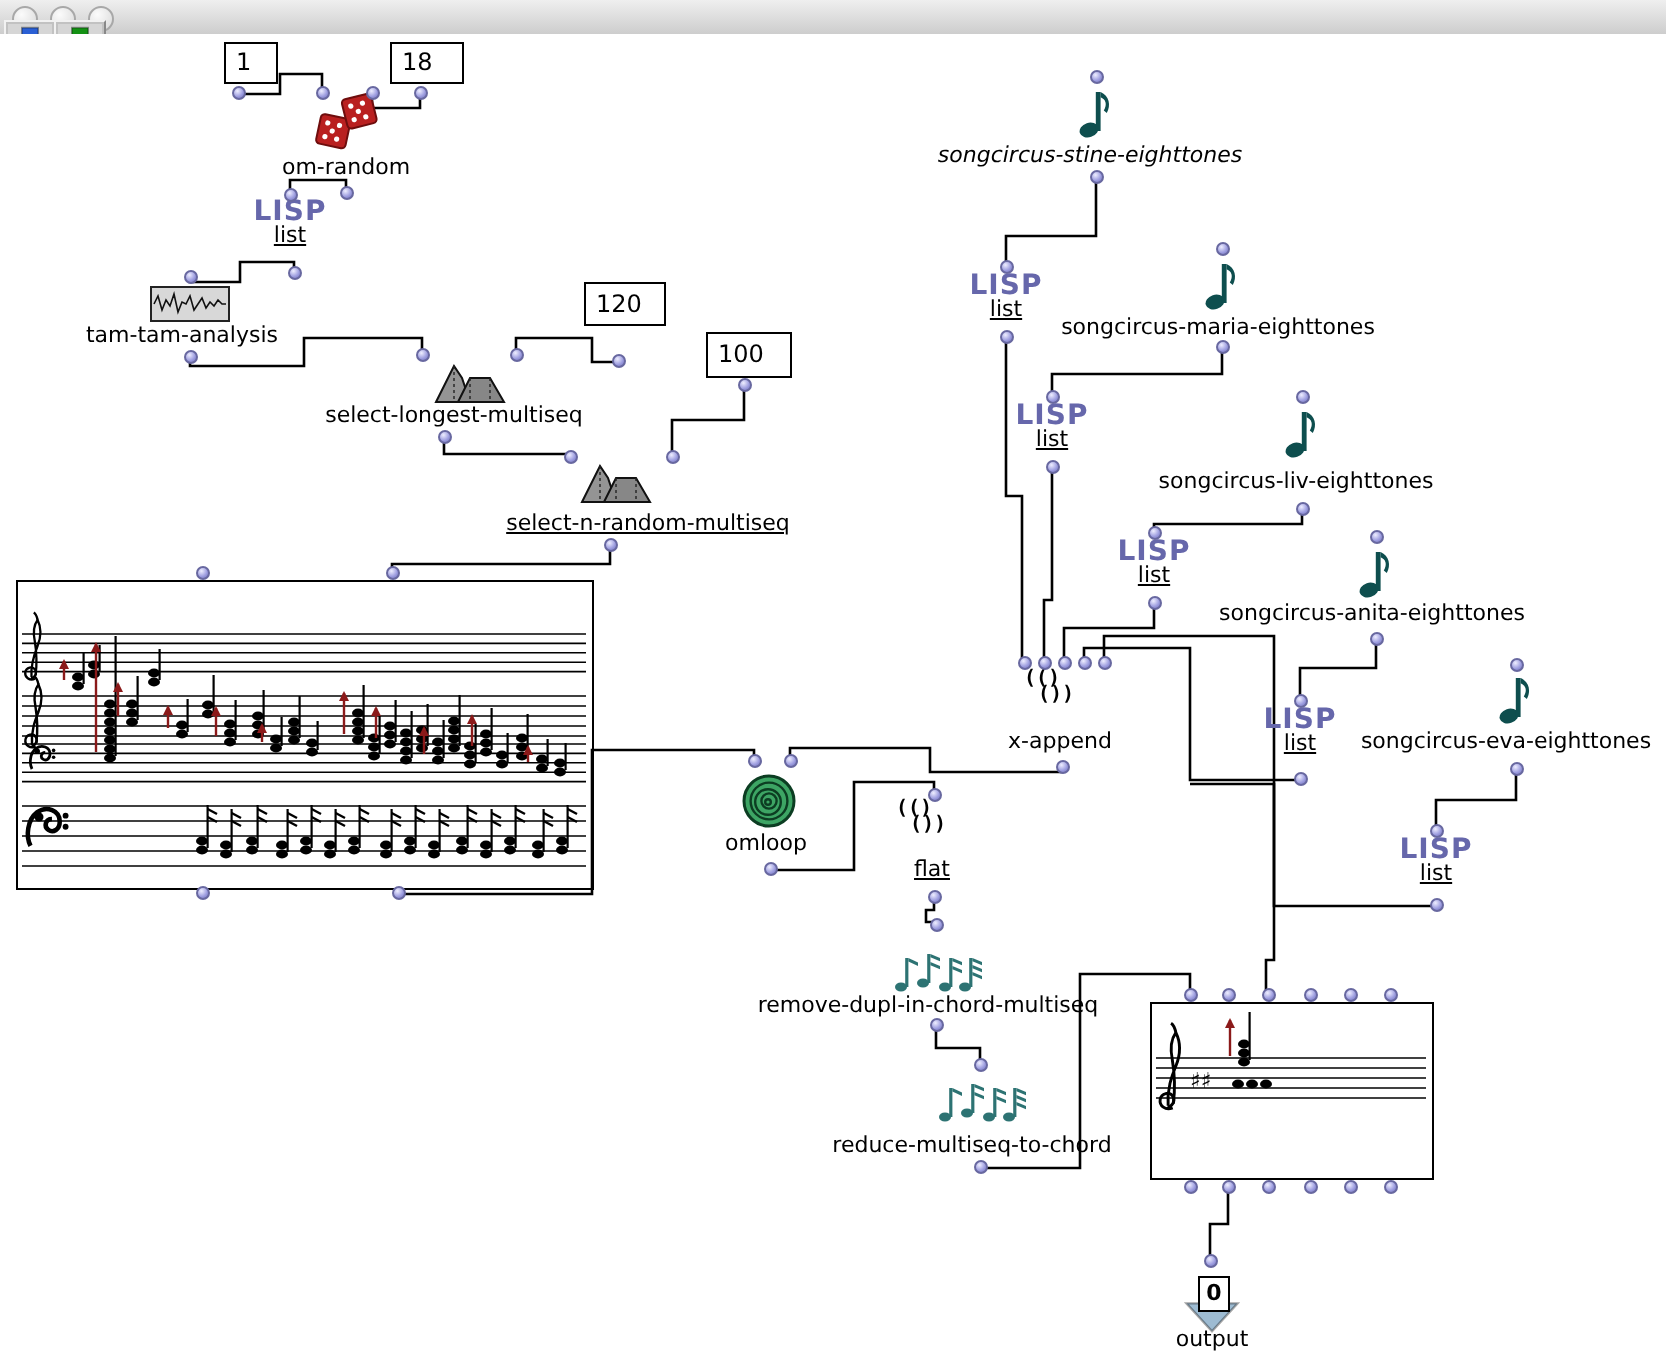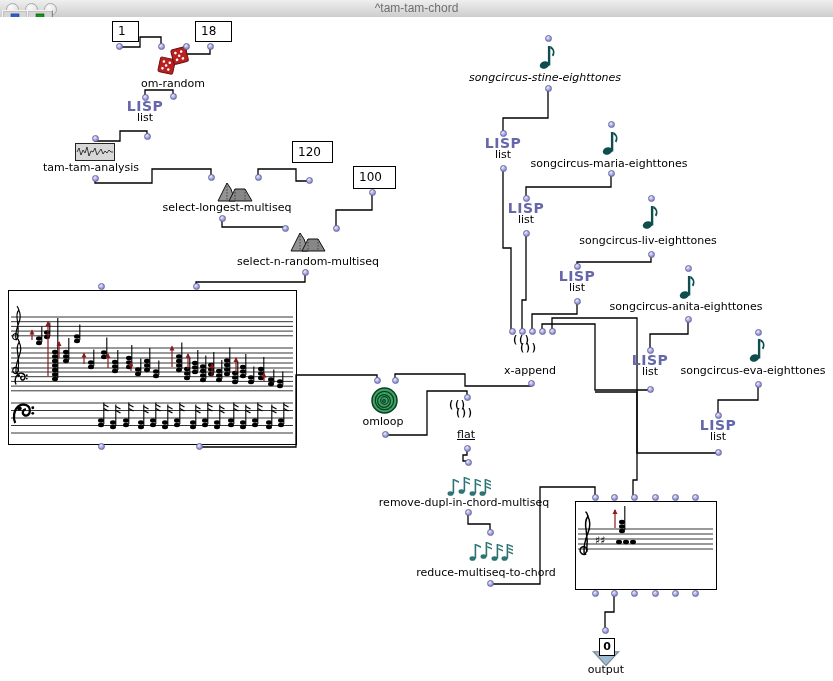--- a/index.html
+++ b/index.html
@@ -16,42 +16,41 @@
             box-shadow:inset 0 0 0 1px #c2c2c2;cursor:pointer;}
   .toolbtn svg{position:absolute;left:2px;top:2px;}
   #canvas{position:absolute;left:0;top:17px;width:833px;height:664px;background:#fff;}
   .numbox{position:absolute;background:#fff;border:1.5px solid #000;
           font-size:12px;padding-left:5px;color:#000;z-index:3;}
   .mlabel{position:absolute;font-size:11px;line-height:13px;color:#000;white-space:nowrap;
           transform:translateX(-50%);z-index:3;}
   .micon{position:absolute;z-index:3;}
   .lispblock{position:absolute;width:40px;text-align:center;transform:translateX(-50%);z-index:3;}
   .lispblock .l1{font-weight:bold;font-size:14px;line-height:11px;letter-spacing:0.5px;color:var(--lisp-blue);}
-  .lispblock .l2{font-size:11px;line-height:12px;color:#000;}
+  .lispblock .l2{font-size:11px;line-height:12px;color:#000;text-decoration:underline;}
   .parens{position:absolute;width:36px;transform:translateX(-50%);z-index:3;
           font-family:"DejaVu Sans Mono",monospace;font-weight:bold;font-size:10px;line-height:8px;color:#000;}
   .parens .p2{margin-left:7px;}
   .dot{position:absolute;width:7px;height:7px;border-radius:50%;z-index:5;
        background:radial-gradient(circle at 35% 30%,#eeeeff 0%,var(--dot-fill) 60%,#7575b8 100%);
        border:1px solid var(--dot-border);box-sizing:border-box;}
   .scorebox{position:absolute;background:#fff;border:1.5px solid #000;z-index:1;}
   #wires{position:absolute;left:0;top:0;z-index:2;pointer-events:none;}
   #wires polyline{pointer-events:stroke;}
   .outbox{position:absolute;background:#fff;border:1.5px solid #000;z-index:4;
           font-size:11px;font-weight:bold;text-align:center;}
 </style>
 </head>
 <body>
 
 <div id="window">
   <div id="titlebar">
     <div class="wbtn" style="left:6px"></div>
     <div class="wbtn" style="left:25px"></div>
     <div class="wbtn" style="left:44px"></div>
-    <div id="title-text">^tam-tam-chord</div>
   </div>
 
   <svg width="0" height="0" style="position:absolute">
     <defs>
       <symbol id="icon-dice" viewBox="0 0 34 30">
         <g transform="rotate(12 10 20)">
           <rect x="3" y="12" width="15" height="15" rx="2" fill="var(--dice-red)" stroke="var(--dice-red-dark)"></rect>
           <circle cx="7" cy="16" r="1.3" fill="#fff"></circle>
             <circle cx="13" cy="16" r="1.3" fill="#fff"></circle>
           <circle cx="10" cy="19.5" r="1.3" fill="#fff"></circle>
@@ -454,21 +453,21 @@
       <svg width="38" height="22" class="micon" style="left: 216px; top: 163px;">
         <use href="#icon-trapezoid"></use>
       </svg>
       <div class="mlabel" style="left: 227px; top: 184px;">select-longest-multiseq</div>
       <div class="dot" style="left: 207.5px; top: 156.5px;"></div>
       <div class="dot" style="left: 254.5px; top: 156.5px;"></div>
       <div class="dot" style="left: 218.5px; top: 197.5px;"></div>
       <svg width="38" height="22" class="micon" style="left: 289px; top: 213px;">
         <use href="#icon-trapezoid"></use>
       </svg>
-      <div class="mlabel" style="left: 308px; top: 238px;">select-n-random-multiseq</div>
+      <div class="mlabel" style="left: 324px; top: 238px; text-decoration: underline;">select-n-random-multiseq</div>
       <div class="dot" style="left: 281.5px; top: 207.5px;"></div>
       <div class="dot" style="left: 332.5px; top: 207.5px;"></div>
       <div class="dot" style="left: 301.5px; top: 251.5px;"></div>
       <svg width="27" height="27" class="micon" style="left: 371px; top: 370px;">
         <use href="#icon-spiral"></use>
       </svg>
       <div class="mlabel" style="left: 383px; top: 398px;">omloop</div>
       <div class="dot" style="left: 373.5px; top: 359.5px;"></div>
       <div class="dot" style="left: 391.5px; top: 359.5px;"></div>
       <div class="dot" style="left: 381.5px; top: 413.5px;"></div>

